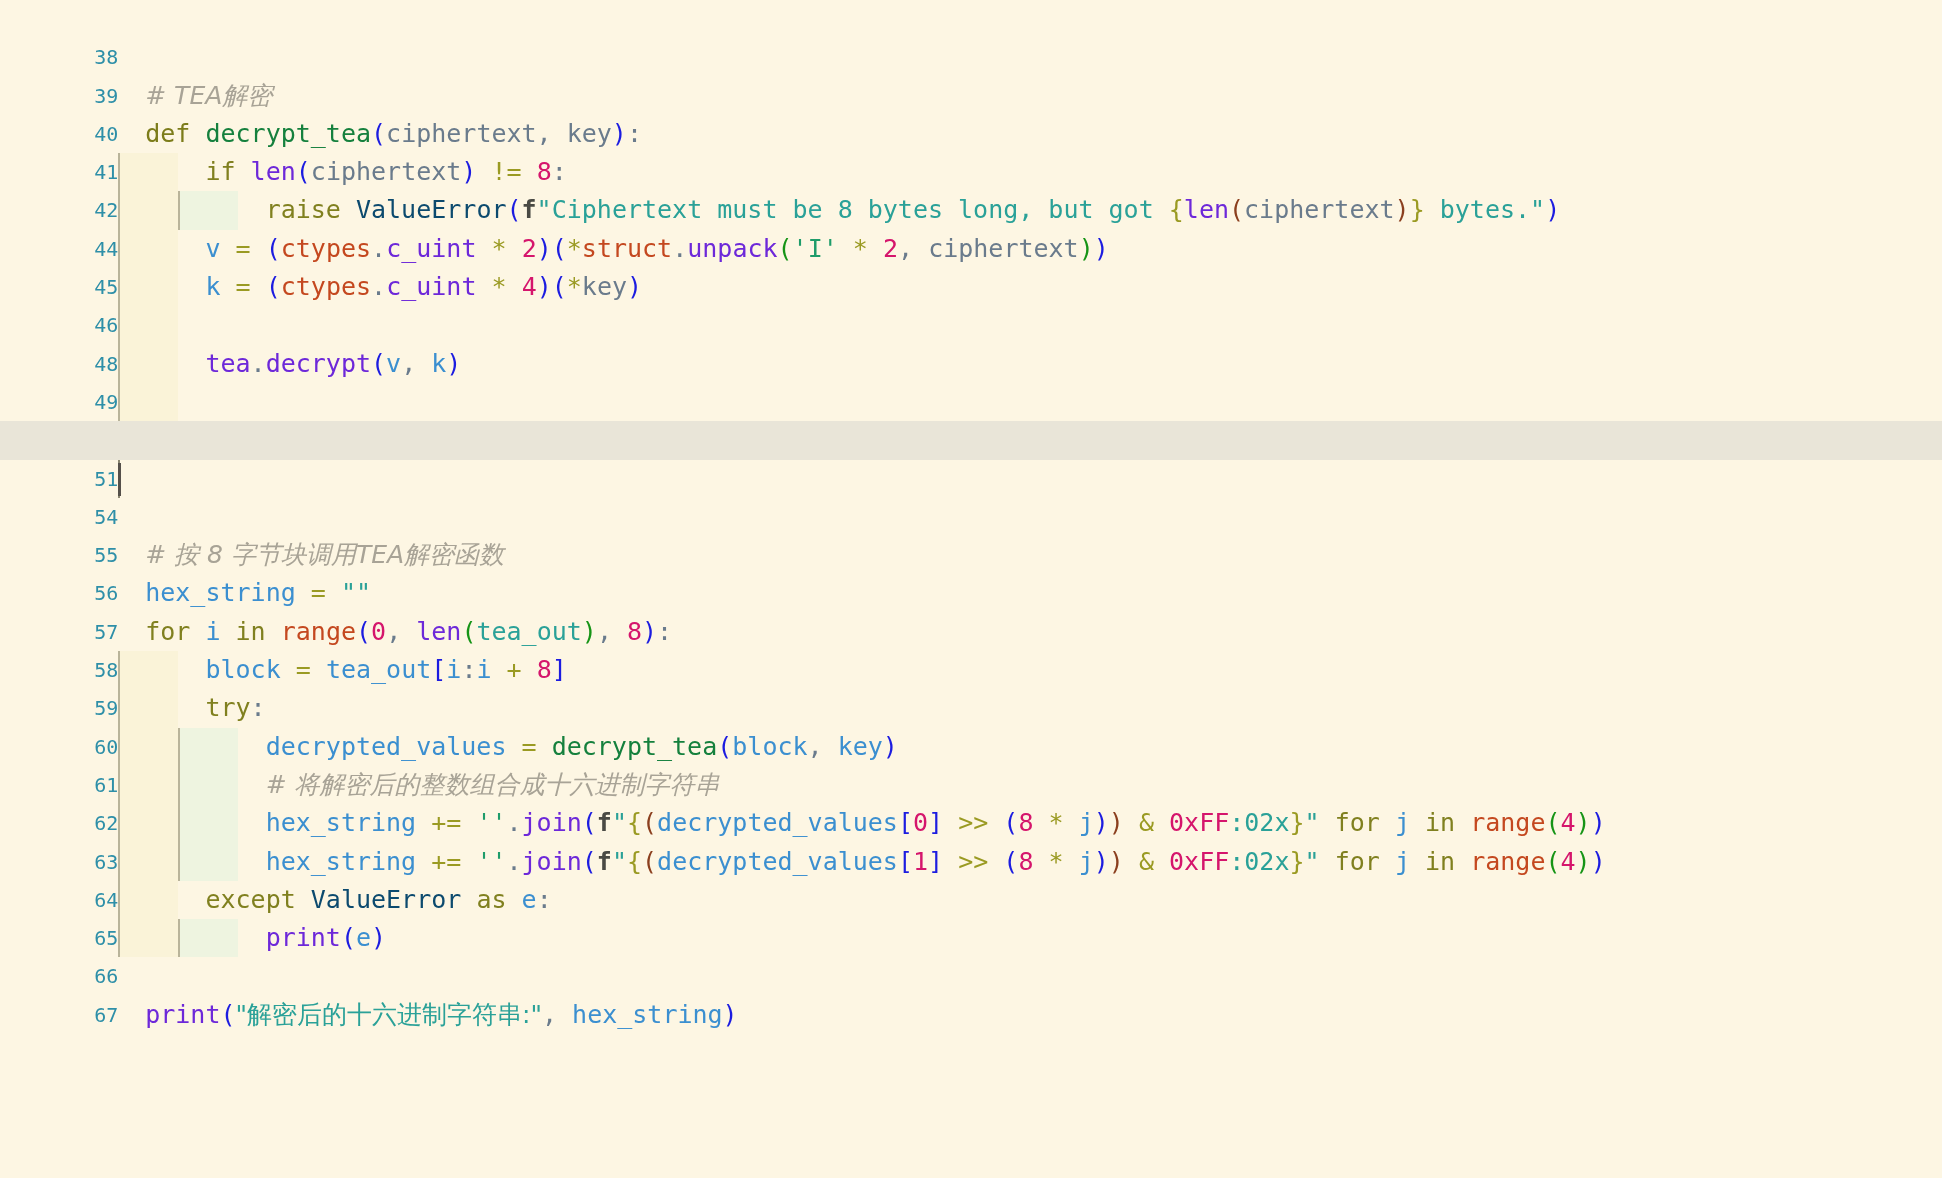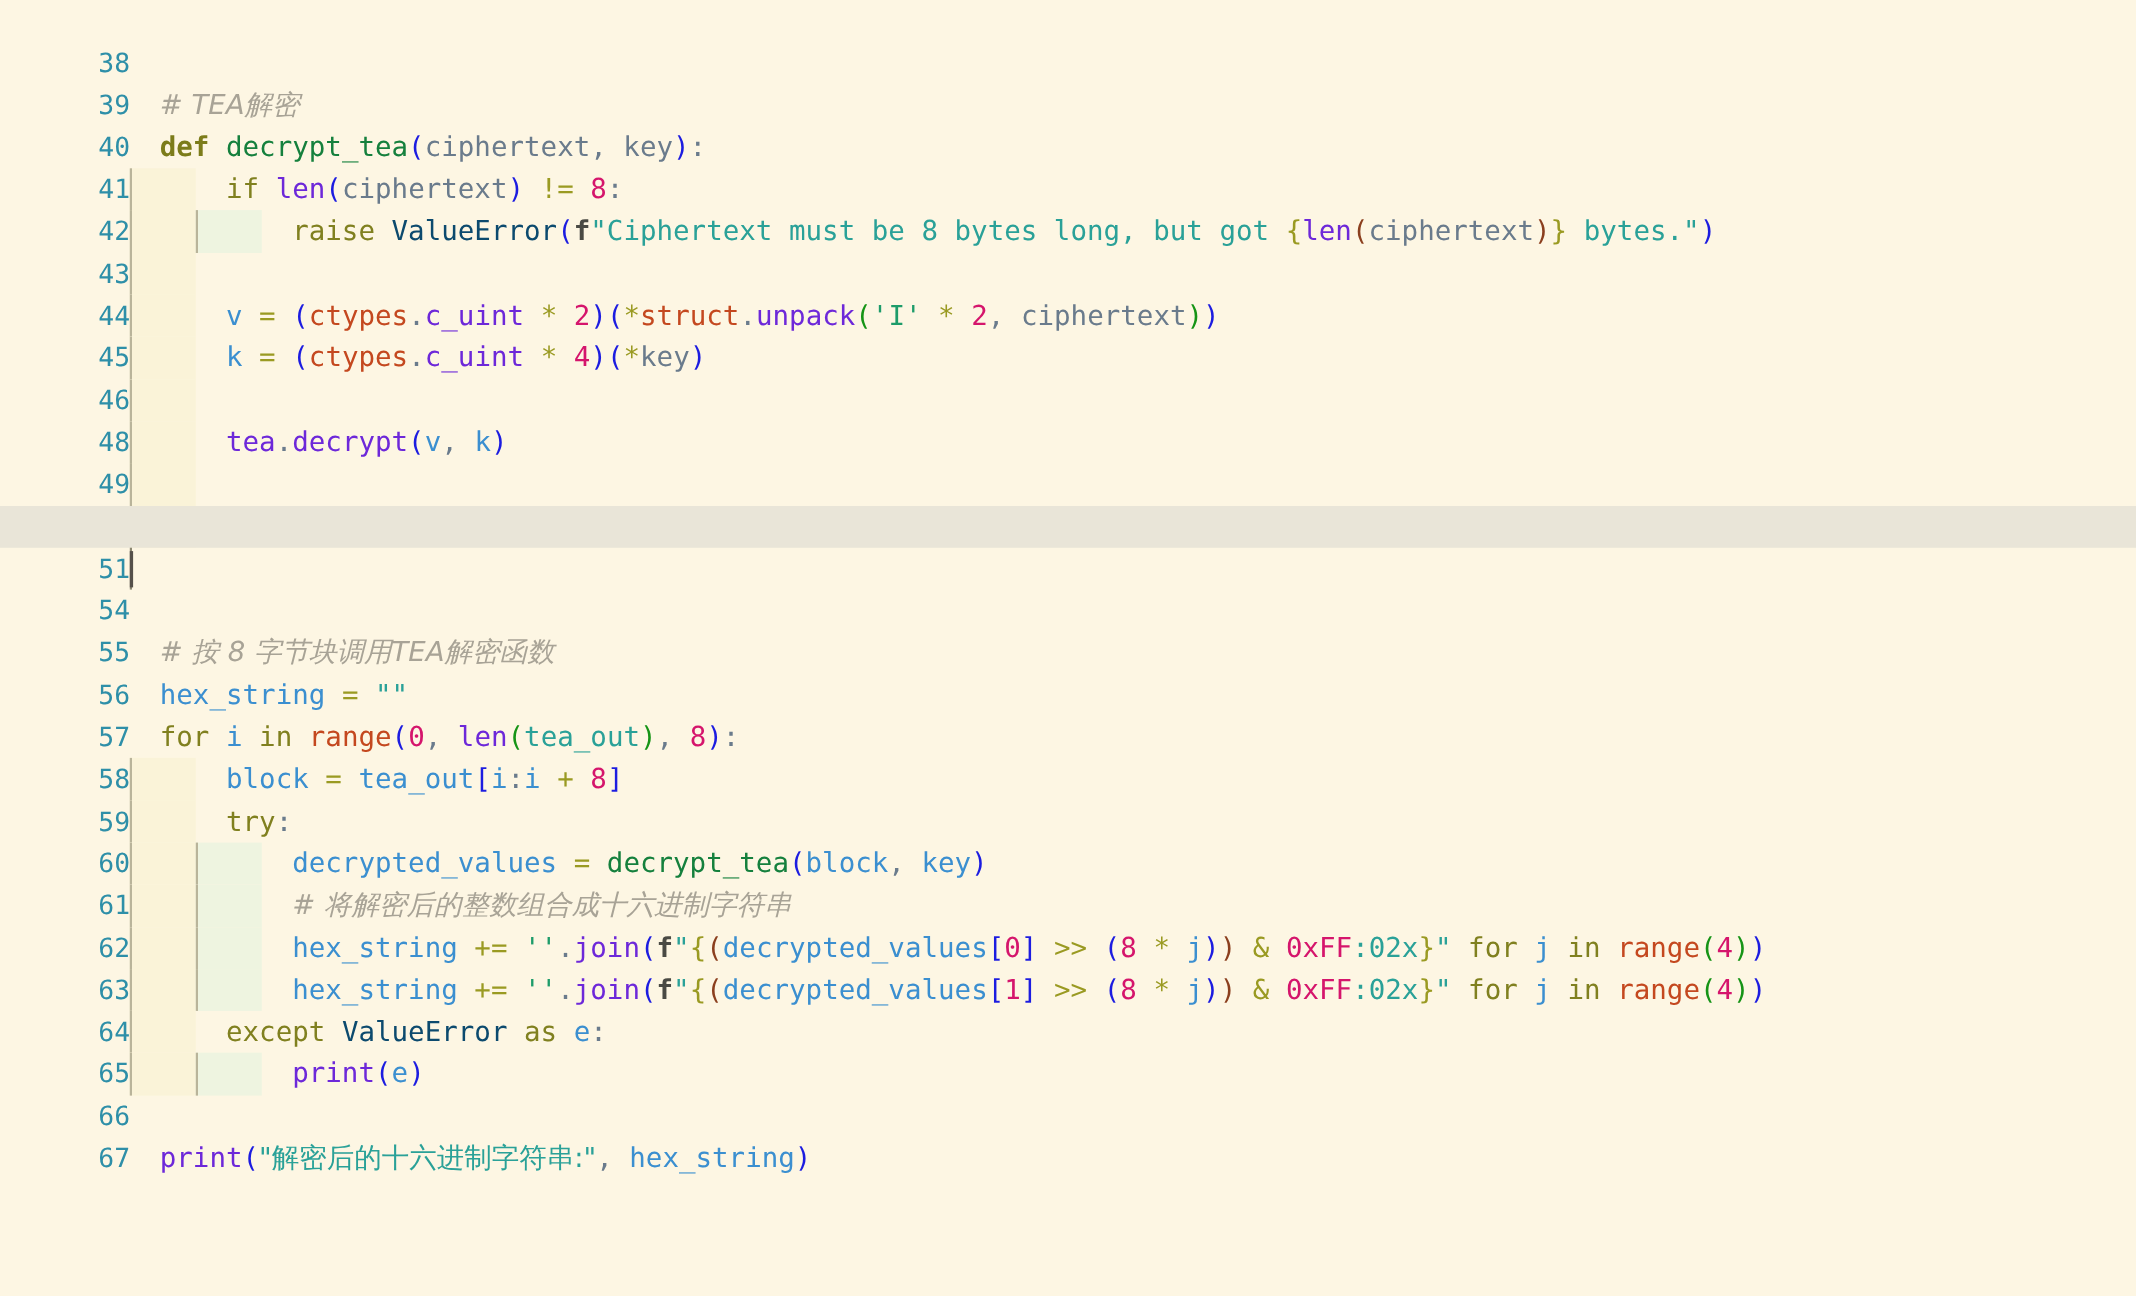--- a/index.html
+++ b/index.html
@@ -26,21 +26,21 @@
     height: 38.3px;
     white-space: pre;
     display: block;
   }
   .line.cur { background: #e9e5d8; }
   .gutter {
     display: inline-block;
     width: 58px;
     text-align: right;
     color: #2e8fa8;
-    font-size: 24px;
+    font-size: 20px;
     vertical-align: top;
     padding-right: 0px;
     user-select: none;
   }
   .code {
     display: inline-block;
     vertical-align: top;
     padding-left: 27px;
     position: relative;
   }
@@ -63,21 +63,21 @@
   .gl-dark { background: #8c8872; }
   .caret {
     position: absolute;
     width: 3px;
     height: 33px;
     top: 3px;
     background: #55504a;
   }
   .txt { position: relative; }
   .c-kw   { color: #80801f; }
-  .c-def  { color: #7c7c1a; font-weight: bold; }
+  .c-def  { color: #7c7c1a; font-weight: normal; }
   .c-fn   { color: #15803d; }
   .c-bi   { color: #6d28d9; }
   .c-var  { color: #3b8fd0; }
   .c-id   { color: #6a7b8c; }
   .c-num  { color: #d5156c; }
   .c-str  { color: #2aa198; }
   .c-str2 { color: #1e9c6a; }
   .c-err  { color: #0c4a6e; }
   .c-mod  { color: #c4481f; }
   .c-op   { color: #9a9a22; }
@@ -108,23 +108,20 @@
   </div>
 
   <div class="line">
     <span class="gutter">41</span><span class="code"><span class="ig ig1" style="left:0px;width:60px;"></span><span class="gl" style="left:0px;"></span><span class="txt">    <span class="c-kw">if</span> <span class="c-bi">len</span><span class="c-p0">(</span><span class="c-id">ciphertext</span><span class="c-p0">)</span> <span class="c-op">!=</span> <span class="c-num">8</span><span class="c-punct">:</span></span></span>
   </div>
 
   <div class="line">
     <span class="gutter">42</span><span class="code"><span class="ig ig1" style="left:0px;width:60px;"></span><span class="ig ig2" style="left:60px;width:60px;"></span><span class="gl" style="left:0px;"></span><span class="gl" style="left:60px;"></span><span class="txt">        <span class="c-kw">raise</span> <span class="c-err">ValueError</span><span class="c-p0">(</span><span class="c-fpfx">f</span><span class="c-str">"</span><span class="c-str">Ciphertext must be 8 bytes long, but got </span><span class="c-brace">{</span><span class="c-bi">len</span><span class="c-p2">(</span><span class="c-id">ciphertext</span><span class="c-p2">)</span><span class="c-brace">}</span><span class="c-str"> bytes.</span><span class="c-str">"</span><span class="c-p0">)</span></span></span>
   </div>
 
-  <div class="line">
-    <span class="gutter">43</span><span class="code"><span class="ig ig1" style="left:0px;width:60px;"></span><span class="gl" style="left:0px;"></span></span>
-  </div>
 
   <div class="line">
     <span class="gutter">44</span><span class="code"><span class="ig ig1" style="left:0px;width:60px;"></span><span class="gl" style="left:0px;"></span><span class="txt">    <span class="c-var">v</span> <span class="c-op">=</span> <span class="c-p0">(</span><span class="c-mod">ctypes</span><span class="c-punct">.</span><span class="c-bi">c_uint</span> <span class="c-op">*</span> <span class="c-num">2</span><span class="c-p0">)(</span><span class="c-op">*</span><span class="c-mod">struct</span><span class="c-punct">.</span><span class="c-bi">unpack</span><span class="c-p1">(</span><span class="c-str2">'I'</span> <span class="c-op">*</span> <span class="c-num">2</span><span class="c-punct">, </span><span class="c-id">ciphertext</span><span class="c-p1">)</span><span class="c-p0">)</span></span></span>
   </div>
 
   <div class="line">
     <span class="gutter">45</span><span class="code"><span class="ig ig1" style="left:0px;width:60px;"></span><span class="gl" style="left:0px;"></span><span class="txt">    <span class="c-var">k</span> <span class="c-op">=</span> <span class="c-p0">(</span><span class="c-mod">ctypes</span><span class="c-punct">.</span><span class="c-bi">c_uint</span> <span class="c-op">*</span> <span class="c-num">4</span><span class="c-p0">)(</span><span class="c-op">*</span><span class="c-id">key</span><span class="c-p0">)</span></span></span>
   </div>
 
   <div class="line">

